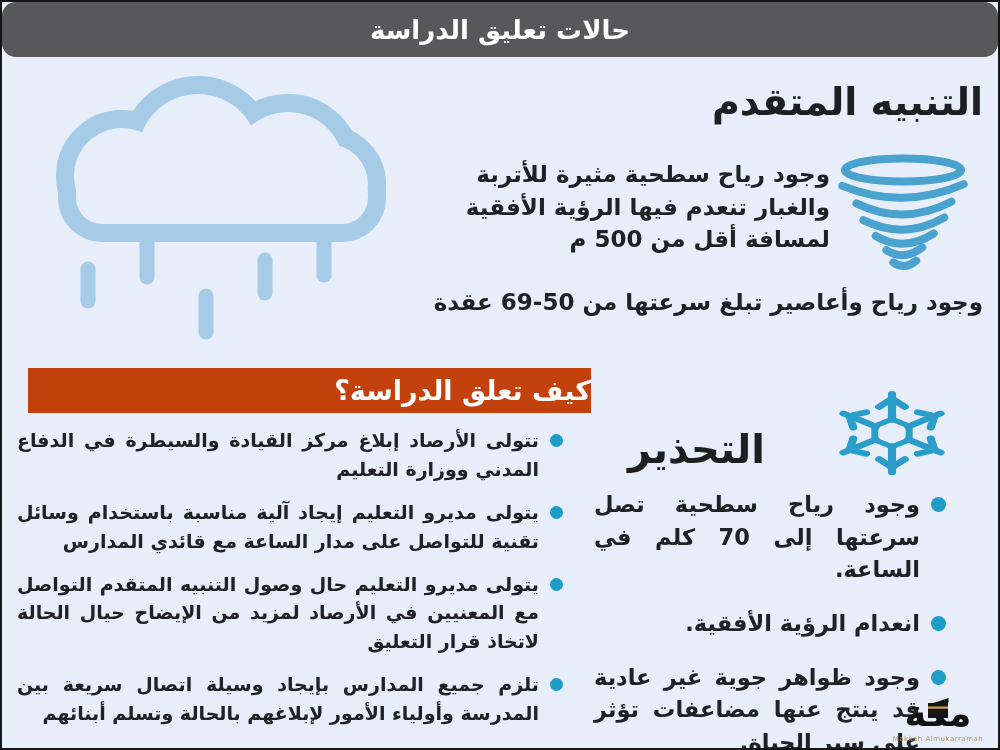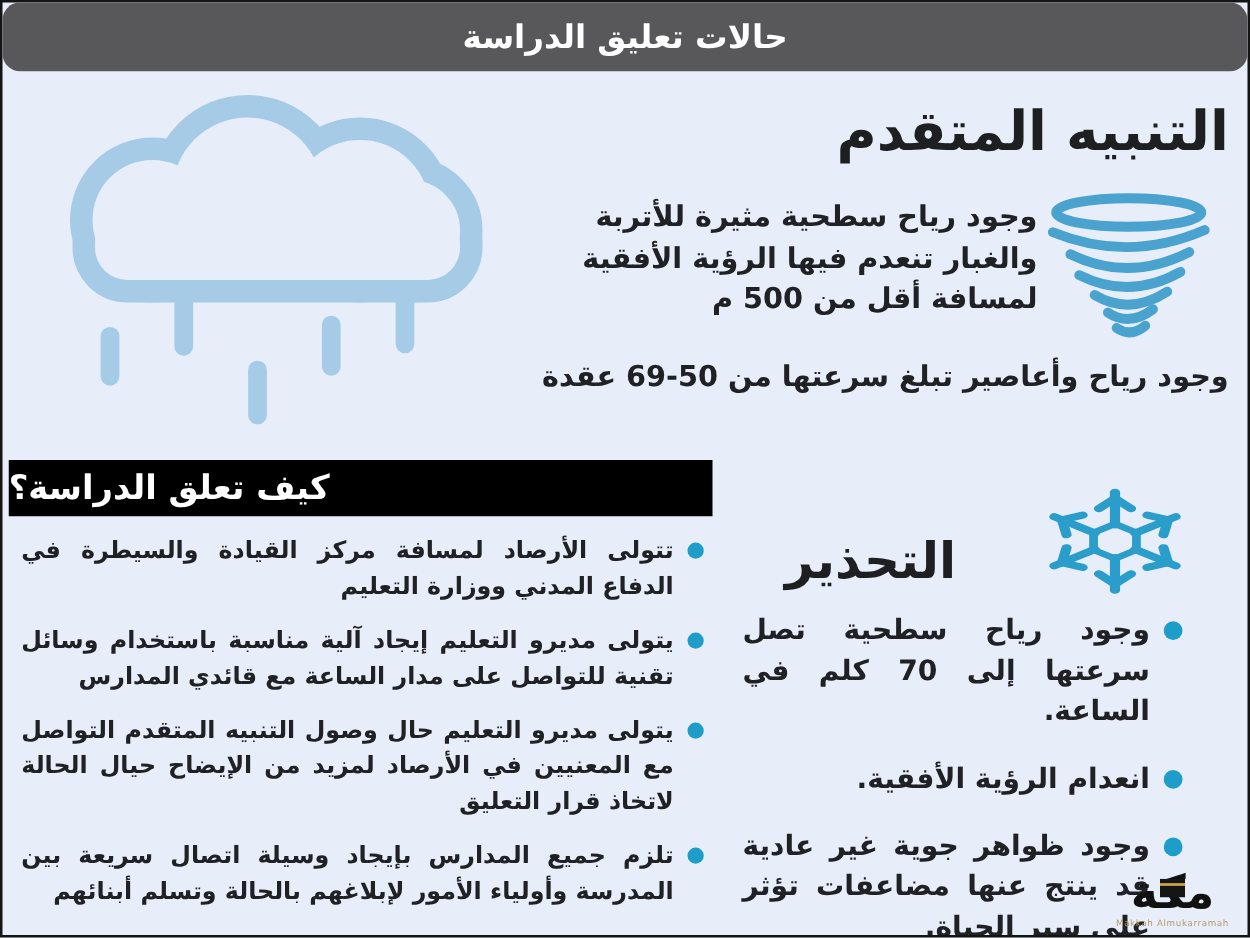--- a/index.html
+++ b/index.html
@@ -35,21 +35,21 @@
   
   .cloud     { position: absolute; left: 28px;  top: 72px;  width: 370px; height: 280px; }
   .tornado   { position: absolute; left: 835px; top: 148px; width: 132px; height: 135px; }
   .snowflake { position: absolute; left: 820px; top: 382px; width: 140px; height: 98px; }
 
   
   .h-advance {
     position: absolute;
     right: 15px; top: 78px;
     margin: 0;
-    font-size: 44px;
+    font-size: 38px;
     font-weight: bold;
     color: #1e1f21;
     direction: rtl;
     white-space: nowrap;
   }
   .p1 {
     position: absolute;
     right: 168px; top: 156px;
     width: 400px;
     margin: 0;
@@ -69,26 +69,26 @@
     color: #202124;
     direction: rtl;
     text-align: right;
     line-height: 1.45;
   }
   .p2 div { white-space: nowrap; }
 
   
   .banner {
     position: absolute;
-    left: 5px; top: 366px;
+    left: 26px; top: 366px;
     width: 563px; height: 45px;
-    background: #000000;
+    background: #c2410c;
     display: flex;
     align-items: center;
-    justify-content: flex-start;
+    justify-content: flex-end;
   }
   .banner span {
     color: #ffffff;
     font-size: 27px;
     font-weight: bold;
     direction: rtl;
   }
 
   
   ul.blist {
@@ -225,21 +225,21 @@
     <div>وجود رياح وأعاصير تبلغ سرعتها من 50-69 عقدة</div>
   </div>
 
   <div class="banner">
     <span>كيف تعلق الدراسة؟</span>
   </div>
 
   <ul class="blist list-left">
     <li>
       <span class="dot"></span>
-      <span class="txt">تتولى الأرصاد لمسافة مركز القيادة والسيطرة في الدفاع المدني ووزارة التعليم</span>
+      <span class="txt">تتولى الأرصاد إبلاغ مركز القيادة والسيطرة في الدفاع المدني ووزارة التعليم</span>
     </li>
     <li>
       <span class="dot"></span>
       <span class="txt">يتولى مديرو التعليم إيجاد آلية مناسبة باستخدام وسائل تقنية للتواصل على مدار الساعة مع قائدي المدارس</span>
     </li>
     <li>
       <span class="dot"></span>
       <span class="txt">يتولى مديرو التعليم حال وصول التنبيه المتقدم التواصل مع المعنيين في الأرصاد لمزيد من الإيضاح حيال الحالة لاتخاذ قرار التعليق</span>
     </li>
     <li>

